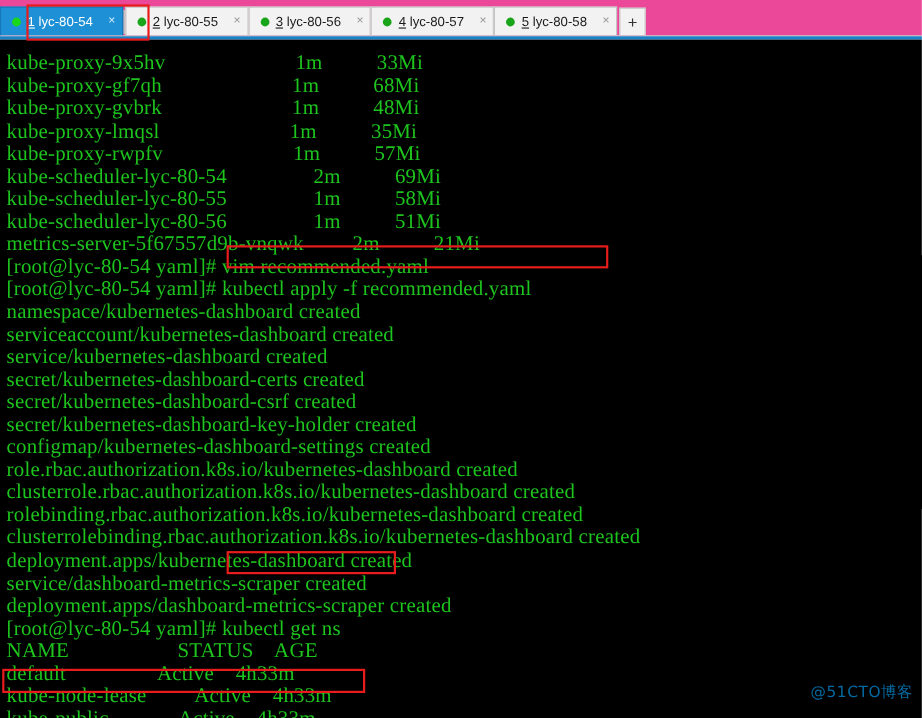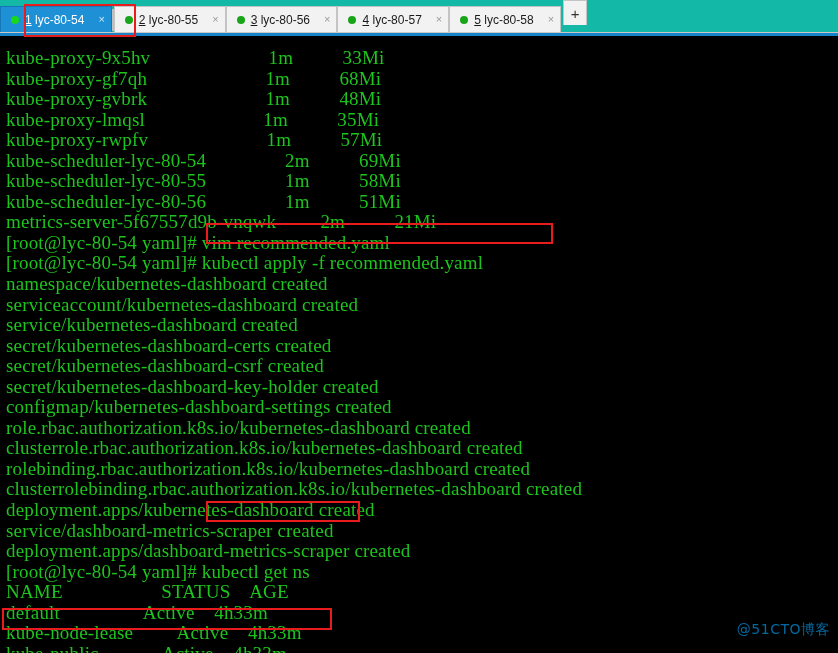--- a/index.html
+++ b/index.html
@@ -12,23 +12,24 @@
     font-family: "DejaVu Sans Mono", monospace;
     overflow: hidden;
     position: relative;
   }
 
   
   #tabbar {
     position: absolute;
     left: 0; top: 0;
     width: 838px; height: 33px;
-    background: #14b8a6;
+    background: #ec4899;
     border-bottom: 1px solid #c8c8c8;
     display: flex;
+    align-items: flex-end;
     font-family: "Liberation Sans", sans-serif;
   }
   .tab {
     position: relative;
     height: 26px;
     margin-top: 6px;
     padding: 0 6px 0 10px;
     display: flex;
     align-items: center;
     gap: 6px;

